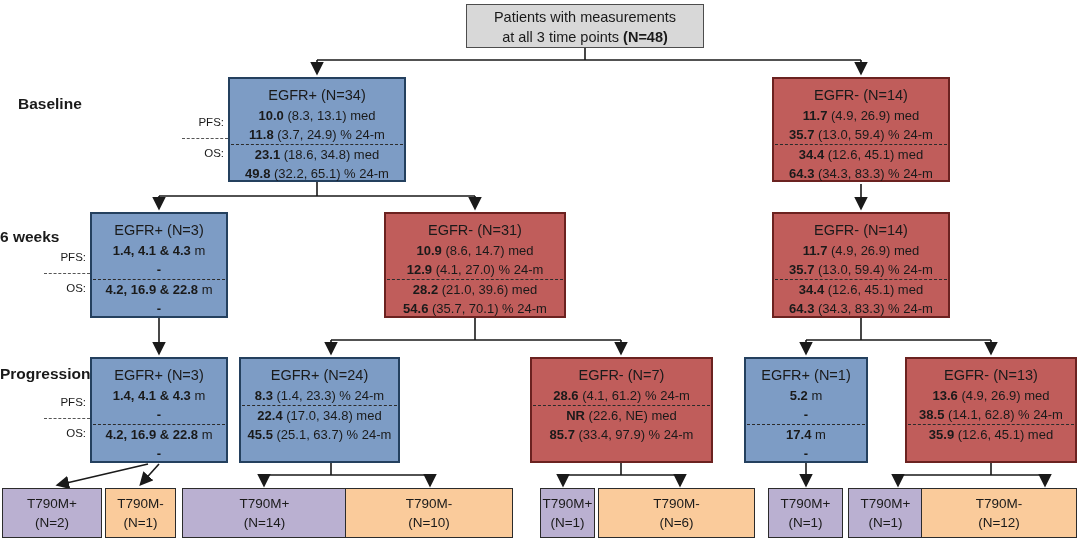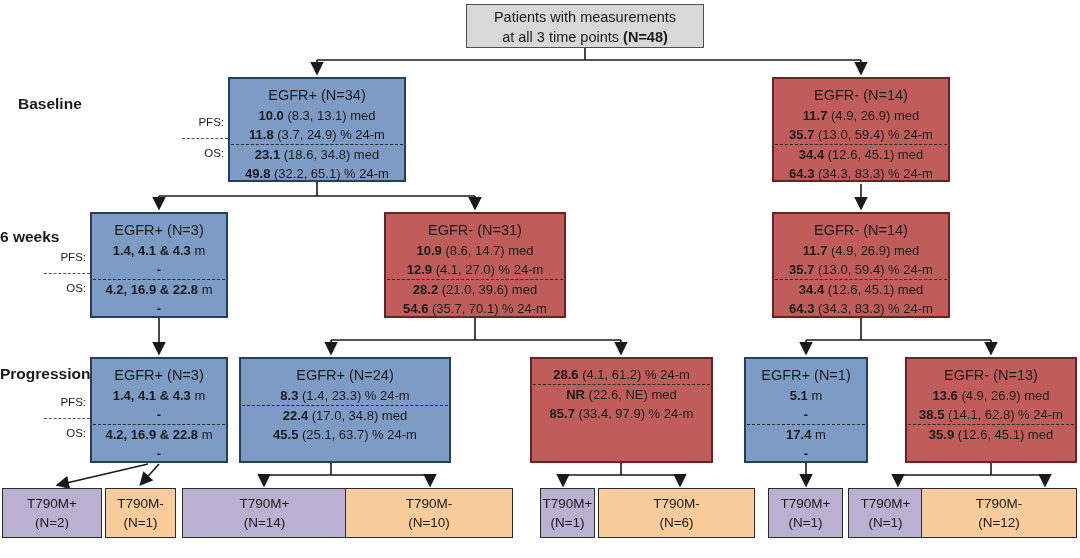--- a/index.html
+++ b/index.html
@@ -140,38 +140,39 @@
 
   <div class="node statbox blue" style="left:90px;top:357px;width:138px;height:106px;">
     <div class="title">EGFR+ (N=3)</div>
     <div class="line"><b>1.4, 4.1 &amp; 4.3</b><span> m</span></div>
     <div class="line"><b>-</b><span></span></div>
     <div class="sep"></div>
     <div class="line"><b>4.2, 16.9 &amp; 22.8</b><span> m</span></div>
     <div class="line"><b>-</b><span></span></div>
   </div>
 
-  <div class="node statbox blue" style="left:239px;top:357px;width:212px;height:106px;">
+  <div class="node statbox blue" style="left:239px;top:357px;width:161px;height:106px;">
     <div class="title">EGFR+ (N=24)</div>
     <div class="line"><b>8.3</b><span> (1.4, 23.3) % 24-m</span></div>
     <div class="sep"></div>
     <div class="line"><b>22.4</b><span> (17.0, 34.8) med</span></div>
     <div class="line"><b>45.5</b><span> (25.1, 63.7) % 24-m</span></div>
   </div>
 
   <div class="node statbox red" style="left:530px;top:357px;width:183px;height:106px;">
+    <div class="title">EGFR- (N=7)</div>
     <div class="line"><b>28.6</b><span> (4.1, 61.2) % 24-m</span></div>
     <div class="sep"></div>
     <div class="line"><b>NR</b><span> (22.6, NE) med</span></div>
     <div class="line"><b>85.7</b><span> (33.4, 97.9) % 24-m</span></div>
   </div>
 
   <div class="node statbox blue" style="left:744px;top:357px;width:124px;height:106px;">
     <div class="title">EGFR+ (N=1)</div>
-    <div class="line"><b>5.1</b><span> m</span></div>
+    <div class="line"><b>5.2</b><span> m</span></div>
     <div class="line"><b>-</b><span></span></div>
     <div class="sep"></div>
     <div class="line"><b>17.4</b><span> m</span></div>
     <div class="line"><b>-</b><span></span></div>
   </div>
 
   <div class="node statbox red" style="left:905px;top:357px;width:172px;height:106px;">
     <div class="title">EGFR- (N=13)</div>
     <div class="line"><b>13.6</b><span> (4.9, 26.9) med</span></div>
     <div class="line"><b>38.5</b><span> (14.1, 62.8) % 24-m</span></div>

